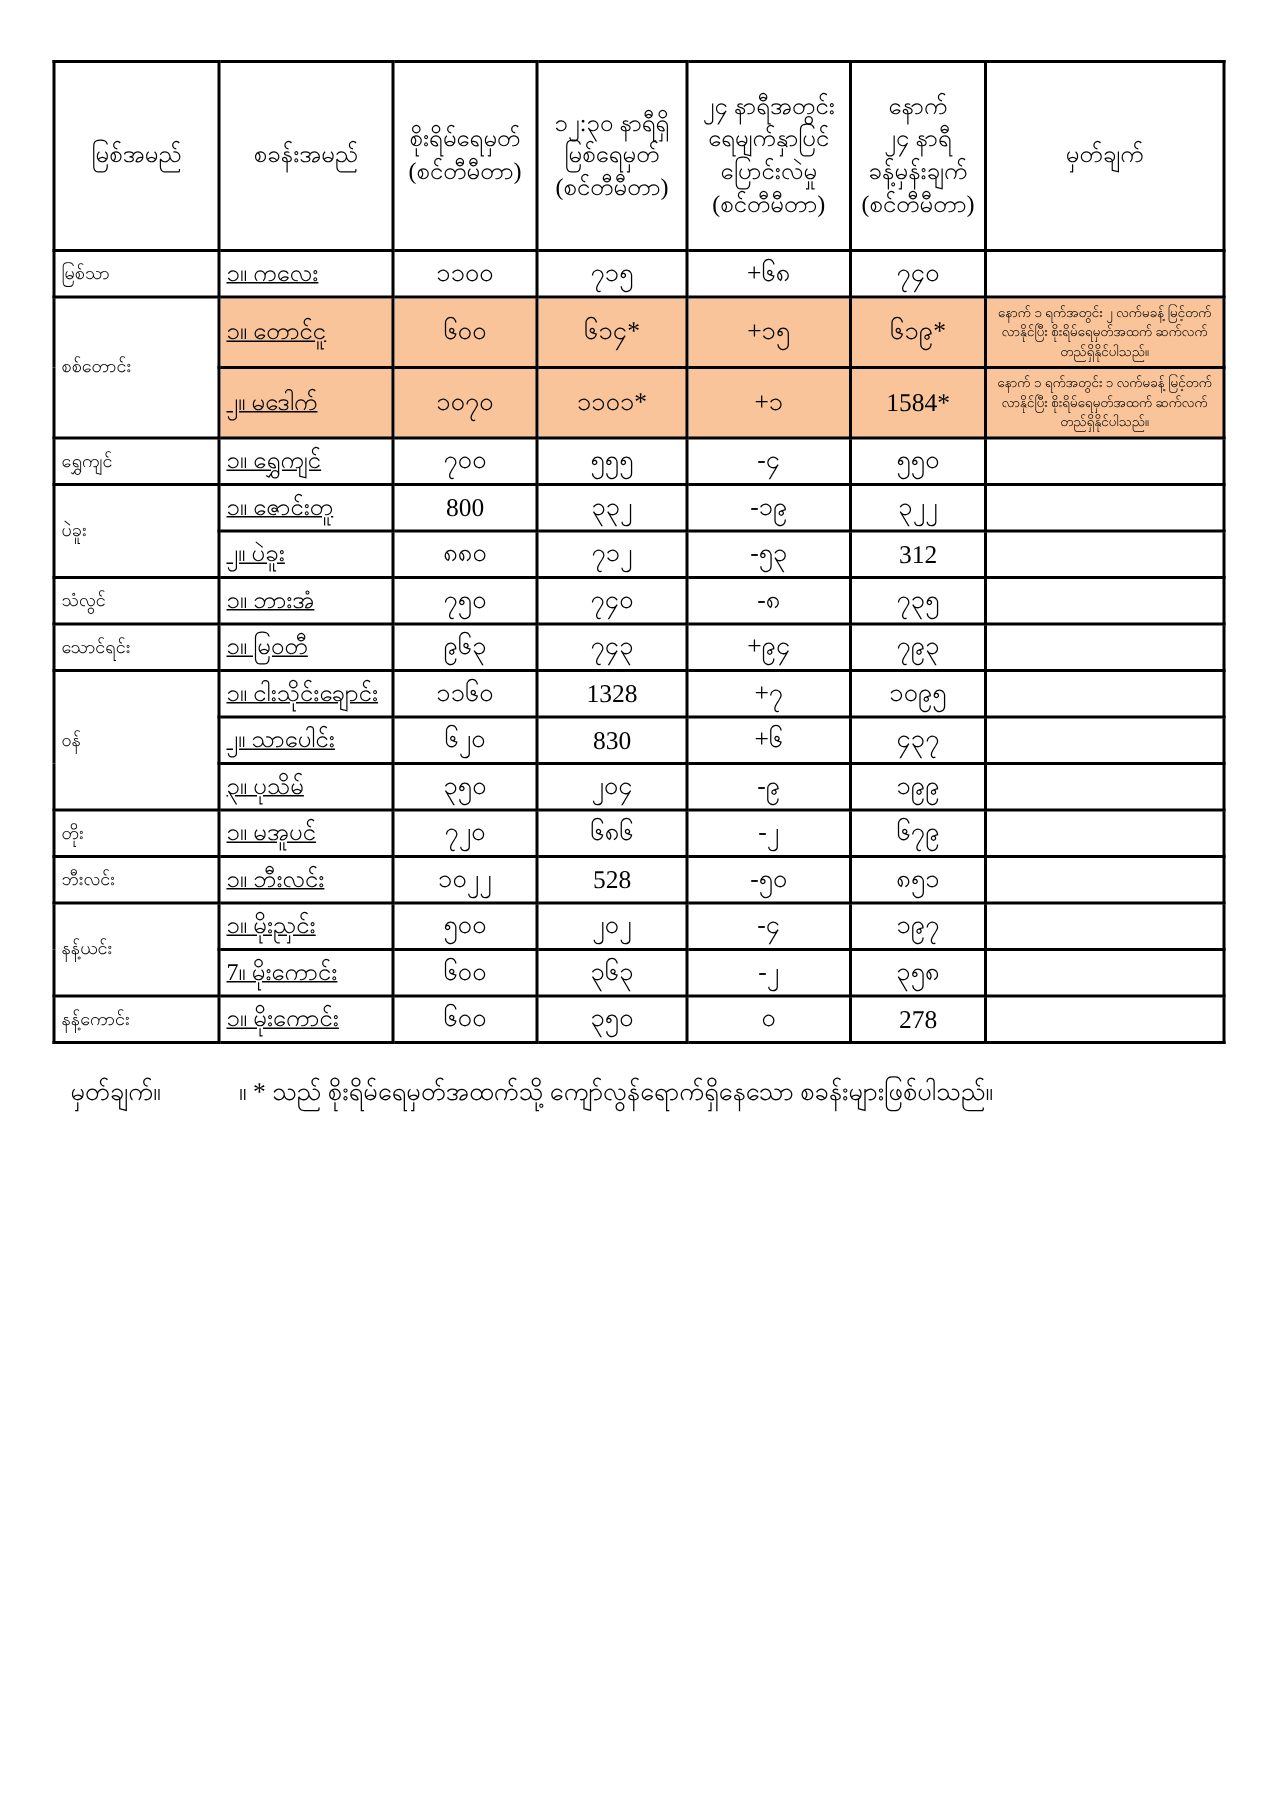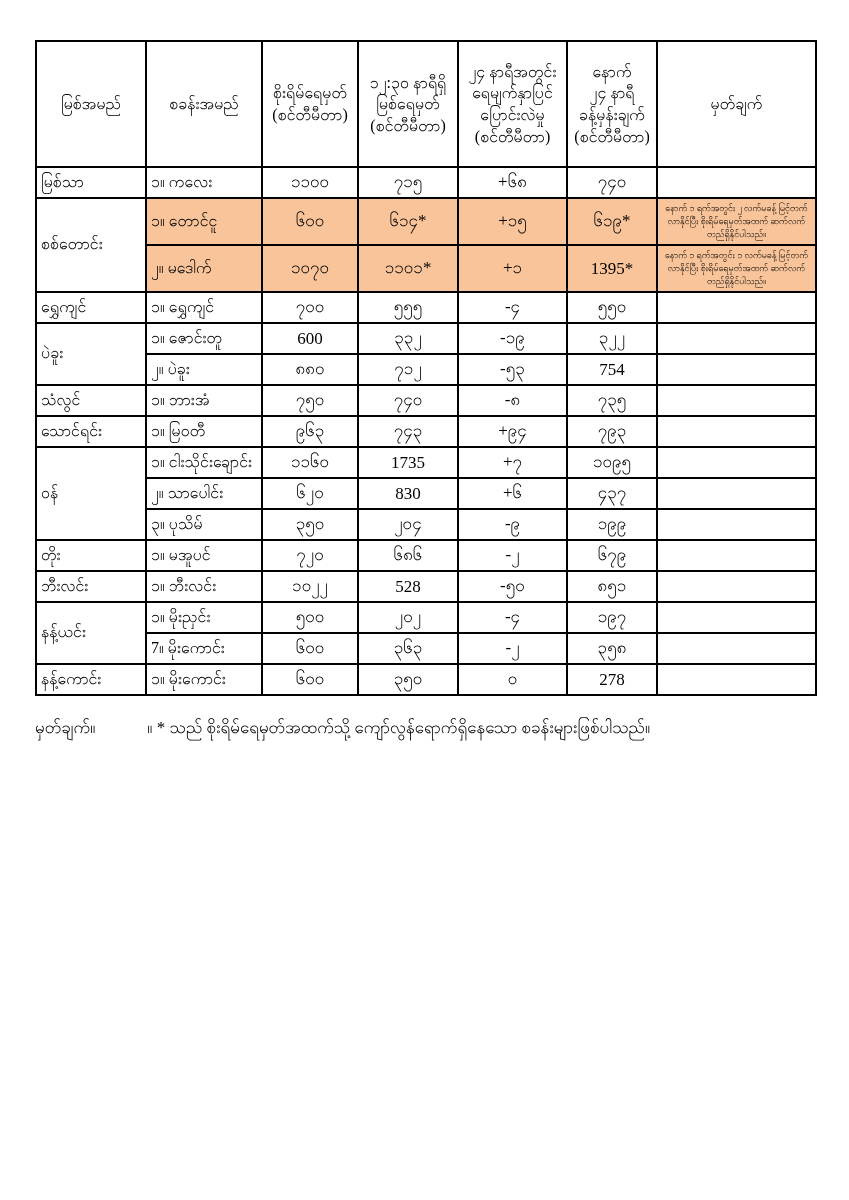--- a/index.html
+++ b/index.html
@@ -28,34 +28,34 @@
     height:122px;
     font-weight:normal;
     font-size:16px;
     text-align:center;
     white-space:pre-line;
     line-height:1.35;
   }
   tbody tr{height:31px;}
   tbody tr.tall{height:47px;}
   td.river{
-    text-align:left;font-size:16px;padding-left:7px;
+    text-align:left;font-size:12px;padding-left:7px;
   }
   td.station{
-    text-align:left;font-size:16px;padding-left:7px;white-space:nowrap;
+    text-align:left;font-size:16px;padding-left:7px;white-space:nowrap;text-decoration:underline;
   }
   td.num{
     text-align:center;font-size:17px;
   }
   td.remark{
     text-align:center;font-size:9px;line-height:1.45;padding:1px 3px;
   }
   td.hl{background:var(--hl,#F9C499);}
   .footer-note{
-    position:absolute;left:35px;top:716px;width:780px;
+    position:absolute;left:47px;top:716px;width:780px;
     font-size:17px;
     font-family:Liberation Serif, serif;
   }
   .footer-note .gap{display:inline-block;width:52px;}
 </style>
 </head>
 <body>
 
 <div class="page">
 
@@ -106,47 +106,47 @@
           <td class="num hl">၆၁၄*</td>
           <td class="num hl">+၁၅</td>
           <td class="num hl">၆၁၉*</td>
           <td class="remark hl">နောက် ၁ ရက်အတွင်း ၂ လက်မခန့် မြင့်တက်လာနိုင်ပြီး စိုးရိမ်ရေမှတ်အထက် ဆက်လက်တည်ရှိနိုင်ပါသည်။</td>
         </tr>
         <tr class="tall">
           <td class="station hl">၂။ မဒေါက်</td>
           <td class="num hl">၁၀၇၀</td>
           <td class="num hl">၁၁၀၁*</td>
           <td class="num hl">+၁</td>
-          <td class="num hl">1395*</td>
+          <td class="num hl">1584*</td>
           <td class="remark hl">နောက် ၁ ရက်အတွင်း ၁ လက်မခန့် မြင့်တက်လာနိုင်ပြီး စိုးရိမ်ရေမှတ်အထက် ဆက်လက်တည်ရှိနိုင်ပါသည်။</td>
         </tr>
         <tr>
           <td class="river" rowspan="1">ရွှေကျင်</td>
           <td class="station">၁။ ရွှေကျင်</td>
           <td class="num">၇၀၀</td>
           <td class="num">၅၅၅</td>
           <td class="num">-၄</td>
           <td class="num">၅၅၀</td>
           <td class="remark"></td>
         </tr>
         <tr>
           <td class="river" rowspan="2">ပဲခူး</td>
           <td class="station">၁။ ဇောင်းတူ</td>
-          <td class="num">600</td>
+          <td class="num">800</td>
           <td class="num">၃၃၂</td>
           <td class="num">-၁၉</td>
           <td class="num">၃၂၂</td>
           <td class="remark"></td>
         </tr>
         <tr>
           <td class="station">၂။ ပဲခူး</td>
           <td class="num">၈၈၀</td>
           <td class="num">၇၁၂</td>
           <td class="num">-၅၃</td>
-          <td class="num">754</td>
+          <td class="num">312</td>
           <td class="remark"></td>
         </tr>
         <tr>
           <td class="river" rowspan="1">သံလွင်</td>
           <td class="station">၁။ ဘားအံ</td>
           <td class="num">၇၅၀</td>
           <td class="num">၇၄၀</td>
           <td class="num">-၈</td>
           <td class="num">၇၃၅</td>
           <td class="remark"></td>
@@ -157,21 +157,21 @@
           <td class="num">၉၆၃</td>
           <td class="num">၇၄၃</td>
           <td class="num">+၉၄</td>
           <td class="num">၇၉၃</td>
           <td class="remark"></td>
         </tr>
         <tr>
           <td class="river" rowspan="3">ဝန်</td>
           <td class="station">၁။ ငါးသိုင်းချောင်း</td>
           <td class="num">၁၁၆၀</td>
-          <td class="num">1735</td>
+          <td class="num">1328</td>
           <td class="num">+၇</td>
           <td class="num">၁၀၉၅</td>
           <td class="remark"></td>
         </tr>
         <tr>
           <td class="station">၂။ သာပေါင်း</td>
           <td class="num">၆၂၀</td>
           <td class="num">830</td>
           <td class="num">+၆</td>
           <td class="num">၄၃၇</td>

